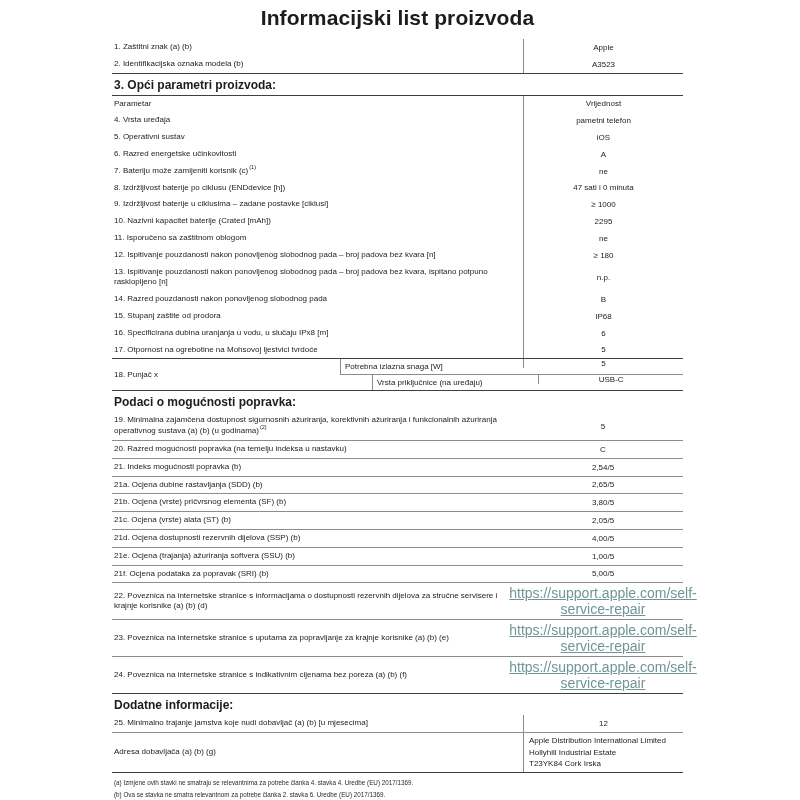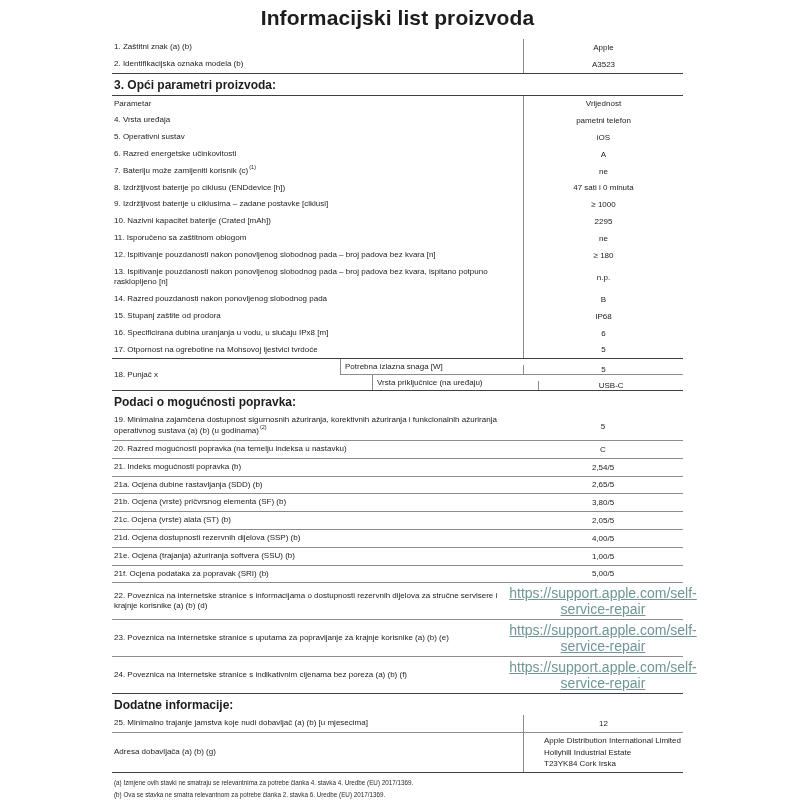--- a/index.html
+++ b/index.html
@@ -11,28 +11,28 @@
   .rule.heavy{border-top:1.6px solid #3f3f3f;}
   .section{font-weight:bold;font-size:12px;padding:4px 0 3px 2px;}
   .row{display:flex;align-items:stretch;min-height:16px;}
   .row .lbl{width:411px;box-sizing:border-box;padding:3px 10px 3px 2px;font-size:8px;line-height:1.35;
             display:flex;align-items:center;}
   .row .lbl span{display:inline;}
   .row .val{width:160px;box-sizing:border-box;display:flex;align-items:center;justify-content:center;
             font-size:8px;text-align:center;padding:2px;}
   .row.divided .val{border-left:1px solid #8c8c8c;}
   .row .val.addr{flex-direction:column;align-items:flex-start;justify-content:center;text-align:left;
-                 padding-left:20px;line-height:1.45;}
+                 padding-left:5px;line-height:1.45;}
   sup.fn-sup{font-size:5.5px;vertical-align:super;line-height:0;margin-left:1px;}
   a.repair-link{text-decoration:underline;cursor:pointer;font-size:14px;}
   
   .charger{display:flex;align-items:stretch;}
   .charger .clbl{width:228px;box-sizing:border-box;padding:3px 6px 3px 2px;font-size:8px;display:flex;align-items:center;}
   .charger .cgrid{width:343px;display:flex;flex-direction:column;}
-  .charger .sub{display:flex;flex:1;align-items:flex-end;min-height:15px;}
+  .charger .sub{display:flex;flex:1;align-items:flex-start;min-height:15px;}
   .charger .sub + .sub{border-top:1px solid #8c8c8c;padding-left:32px;}
   .charger .sub .k{width:183px;box-sizing:border-box;border-left:1px solid #8c8c8c;padding:3px 4px;
                    font-size:8px;display:flex;align-items:center;}
   .charger .sub .v{width:160px;box-sizing:border-box;border-left:1px solid #8c8c8c;display:flex;
                    align-items:center;justify-content:center;font-size:8px;}
   
   .footnotes{margin-top:5px;}
   .fn{font-size:6.3px;line-height:1.45;padding-left:2px;margin-top:2.6px;color:#2a2a2a;}
   .fn.para{margin-top:5.5px;line-height:1.5;}
 </style>

